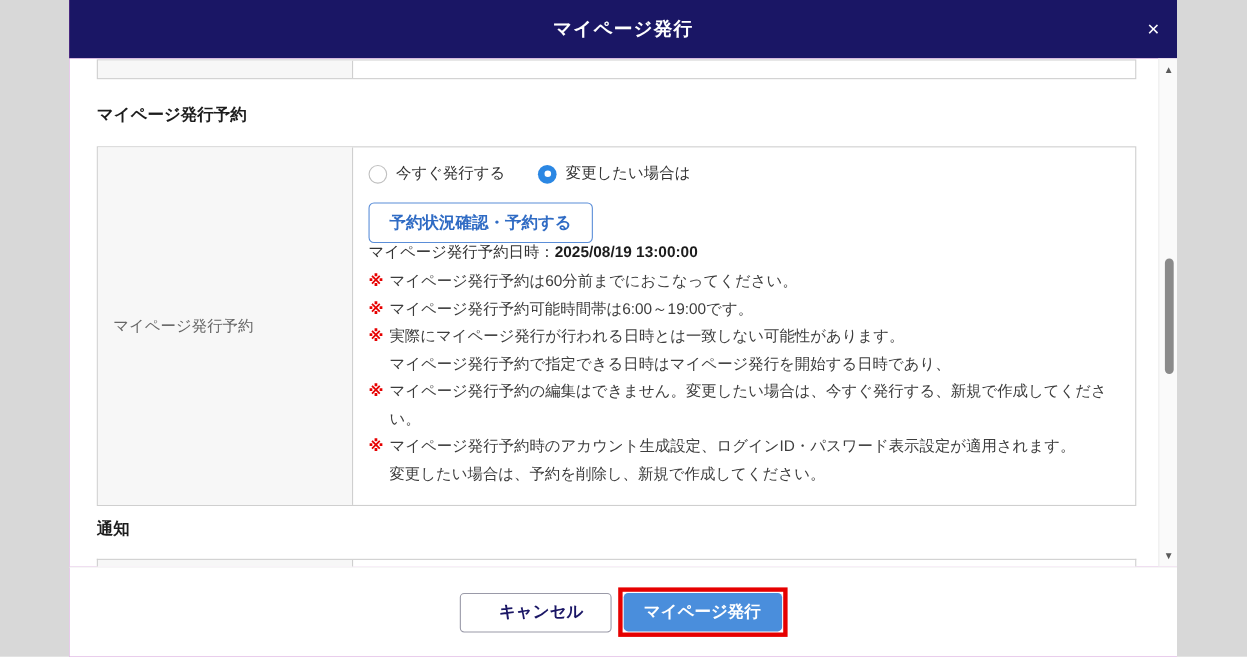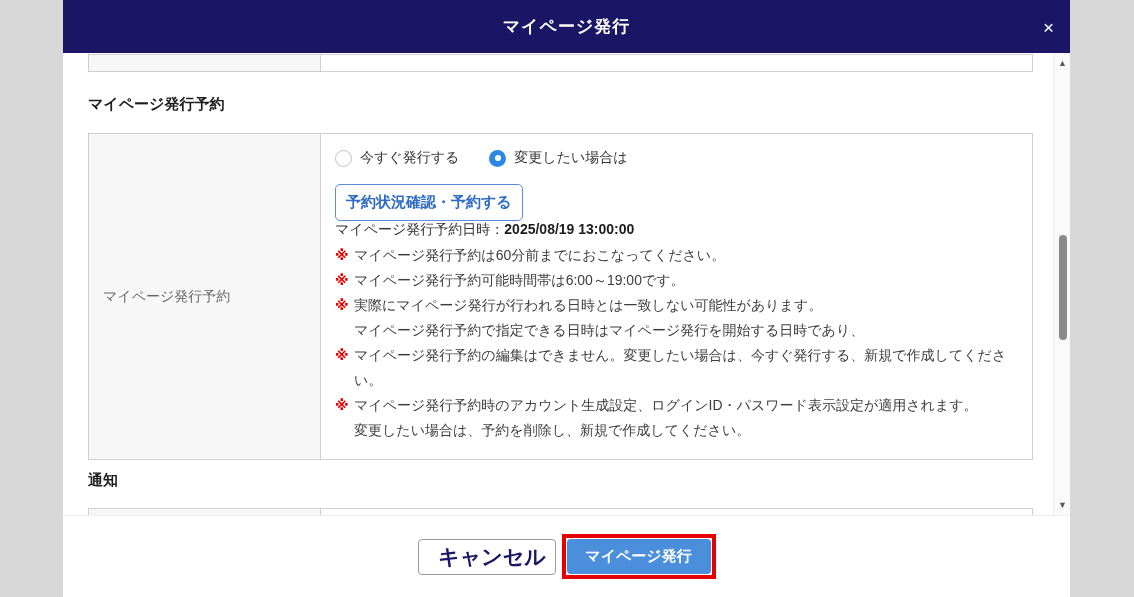--- a/index.html
+++ b/index.html
@@ -76,39 +76,39 @@
     width:17px; height:17px; border-radius:50%; border:1px solid #c0c0c0; background:#fff;
     position:relative; flex:0 0 17px;
   }
   .radio-circle.checked { border:none; background:#2b87e3; }
   .radio-circle.checked::after {
     content:""; position:absolute; left:50%; top:50%; transform:translate(-50%,-50%);
     width:6px; height:6px; border-radius:50%; background:#ffffff;
   }
   .check-btn {
     margin-top:17px; display:inline-block; background:#ffffff;
-    border:1px solid #5b8ed8; border-radius:5px; padding:8px 10px;
+    border:1px solid #5b8ed8; border-radius:5px; padding:8px 18px;
     color:#2f6bc4; font-weight:bold; font-size:15px; cursor:pointer; font-family:inherit;
   }
   .datetime-line { font-size:14px; color:#333333; }
   .datetime-line b { color:#1c1c1c; }
   .notes-list { margin-top:4px; }
   .note-row {
     display:grid; grid-template-columns:19px 1fr; font-size:14px; color:#3d3d3d;
     line-height:25px;
   }
   .note-marker { color:#e60000; font-weight:bold; }
   
   .modal-footer {
     flex:0 0 82px; background:#ffffff; border-top:1px solid #f0f0f0;
     display:flex; align-items:center; justify-content:center; gap:6px;
   }
   .cancel-btn {
     width:138px; height:36px; background:#ffffff; border:1px solid #9a9aa8;
-    border-radius:4px; color:#1a1665; font-weight:bold; font-size:21px;
+    border-radius:4px; color:#1a1665; font-weight:bold; font-size:15px;
     cursor:pointer; font-family:inherit;padding-left:11px;
   }
   .highlight-box { border:4px solid #e60000; padding:1px; background:#ffffff; }
   .submit-btn {
     width:144px; height:35px; background:#4a8edc; border:none; border-radius:4px;
     color:#ffffff; font-weight:bold; font-size:15px; cursor:pointer; font-family:inherit;
   }
 </style>
 </head>
 <body>

